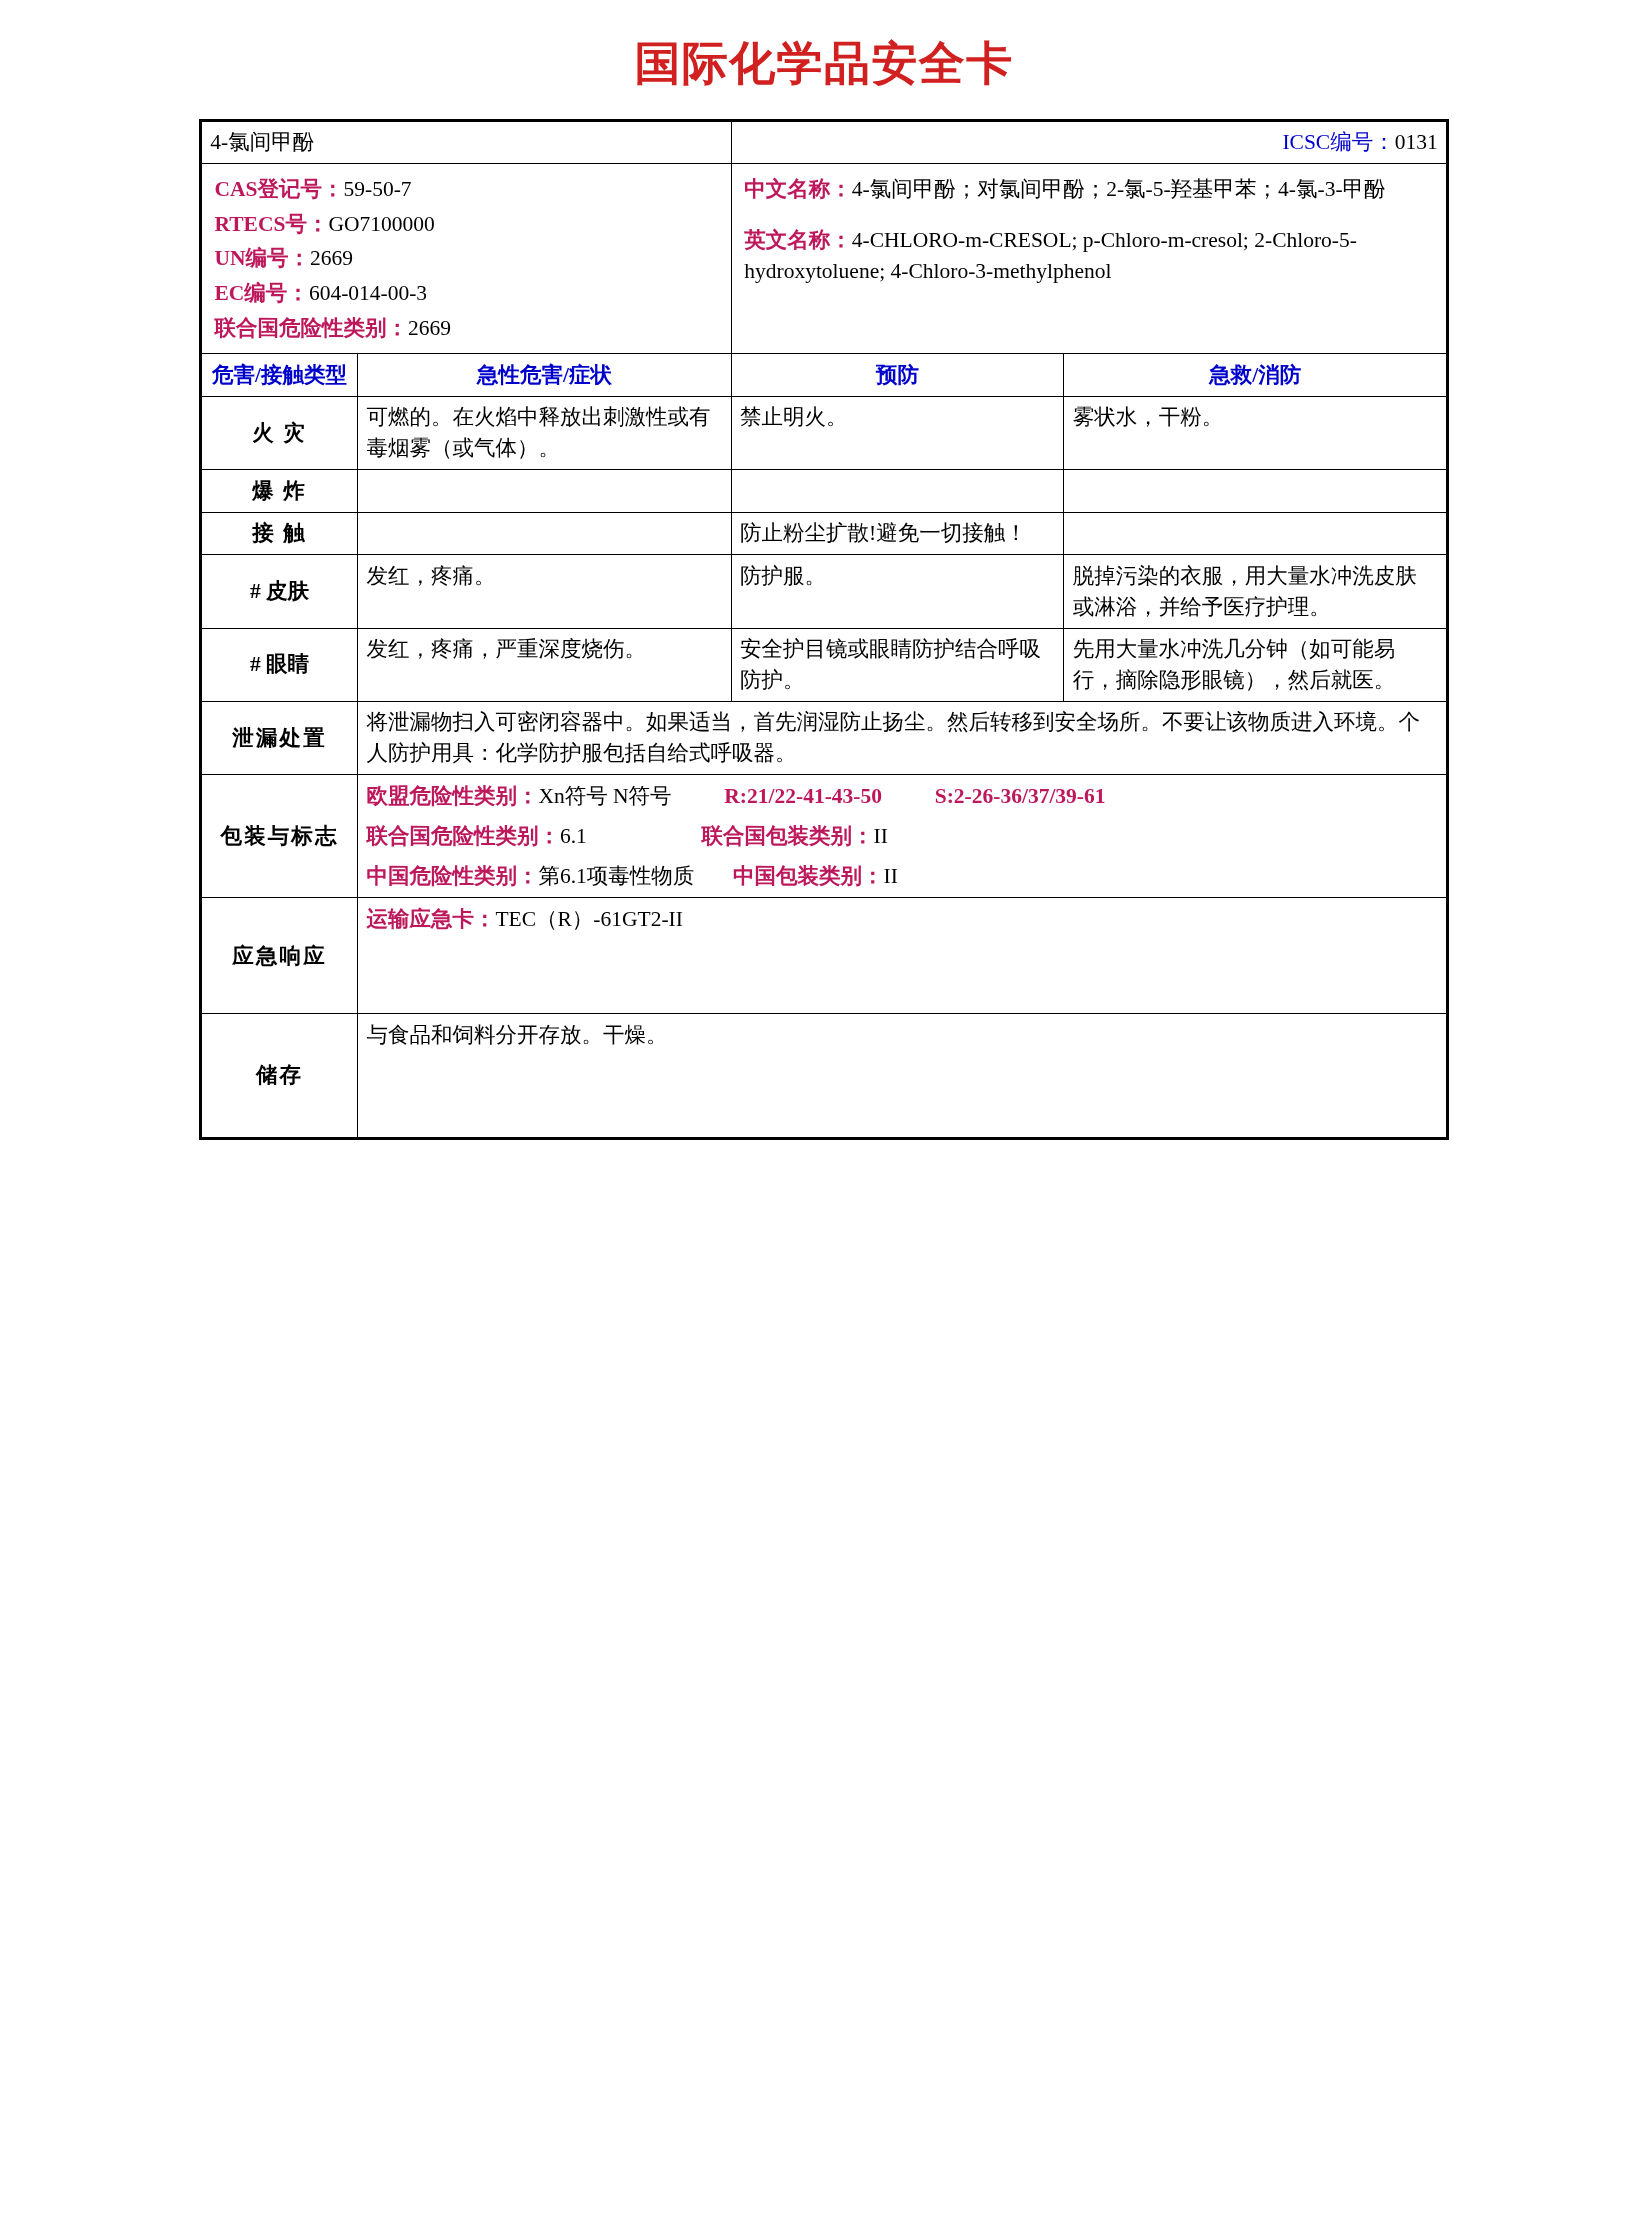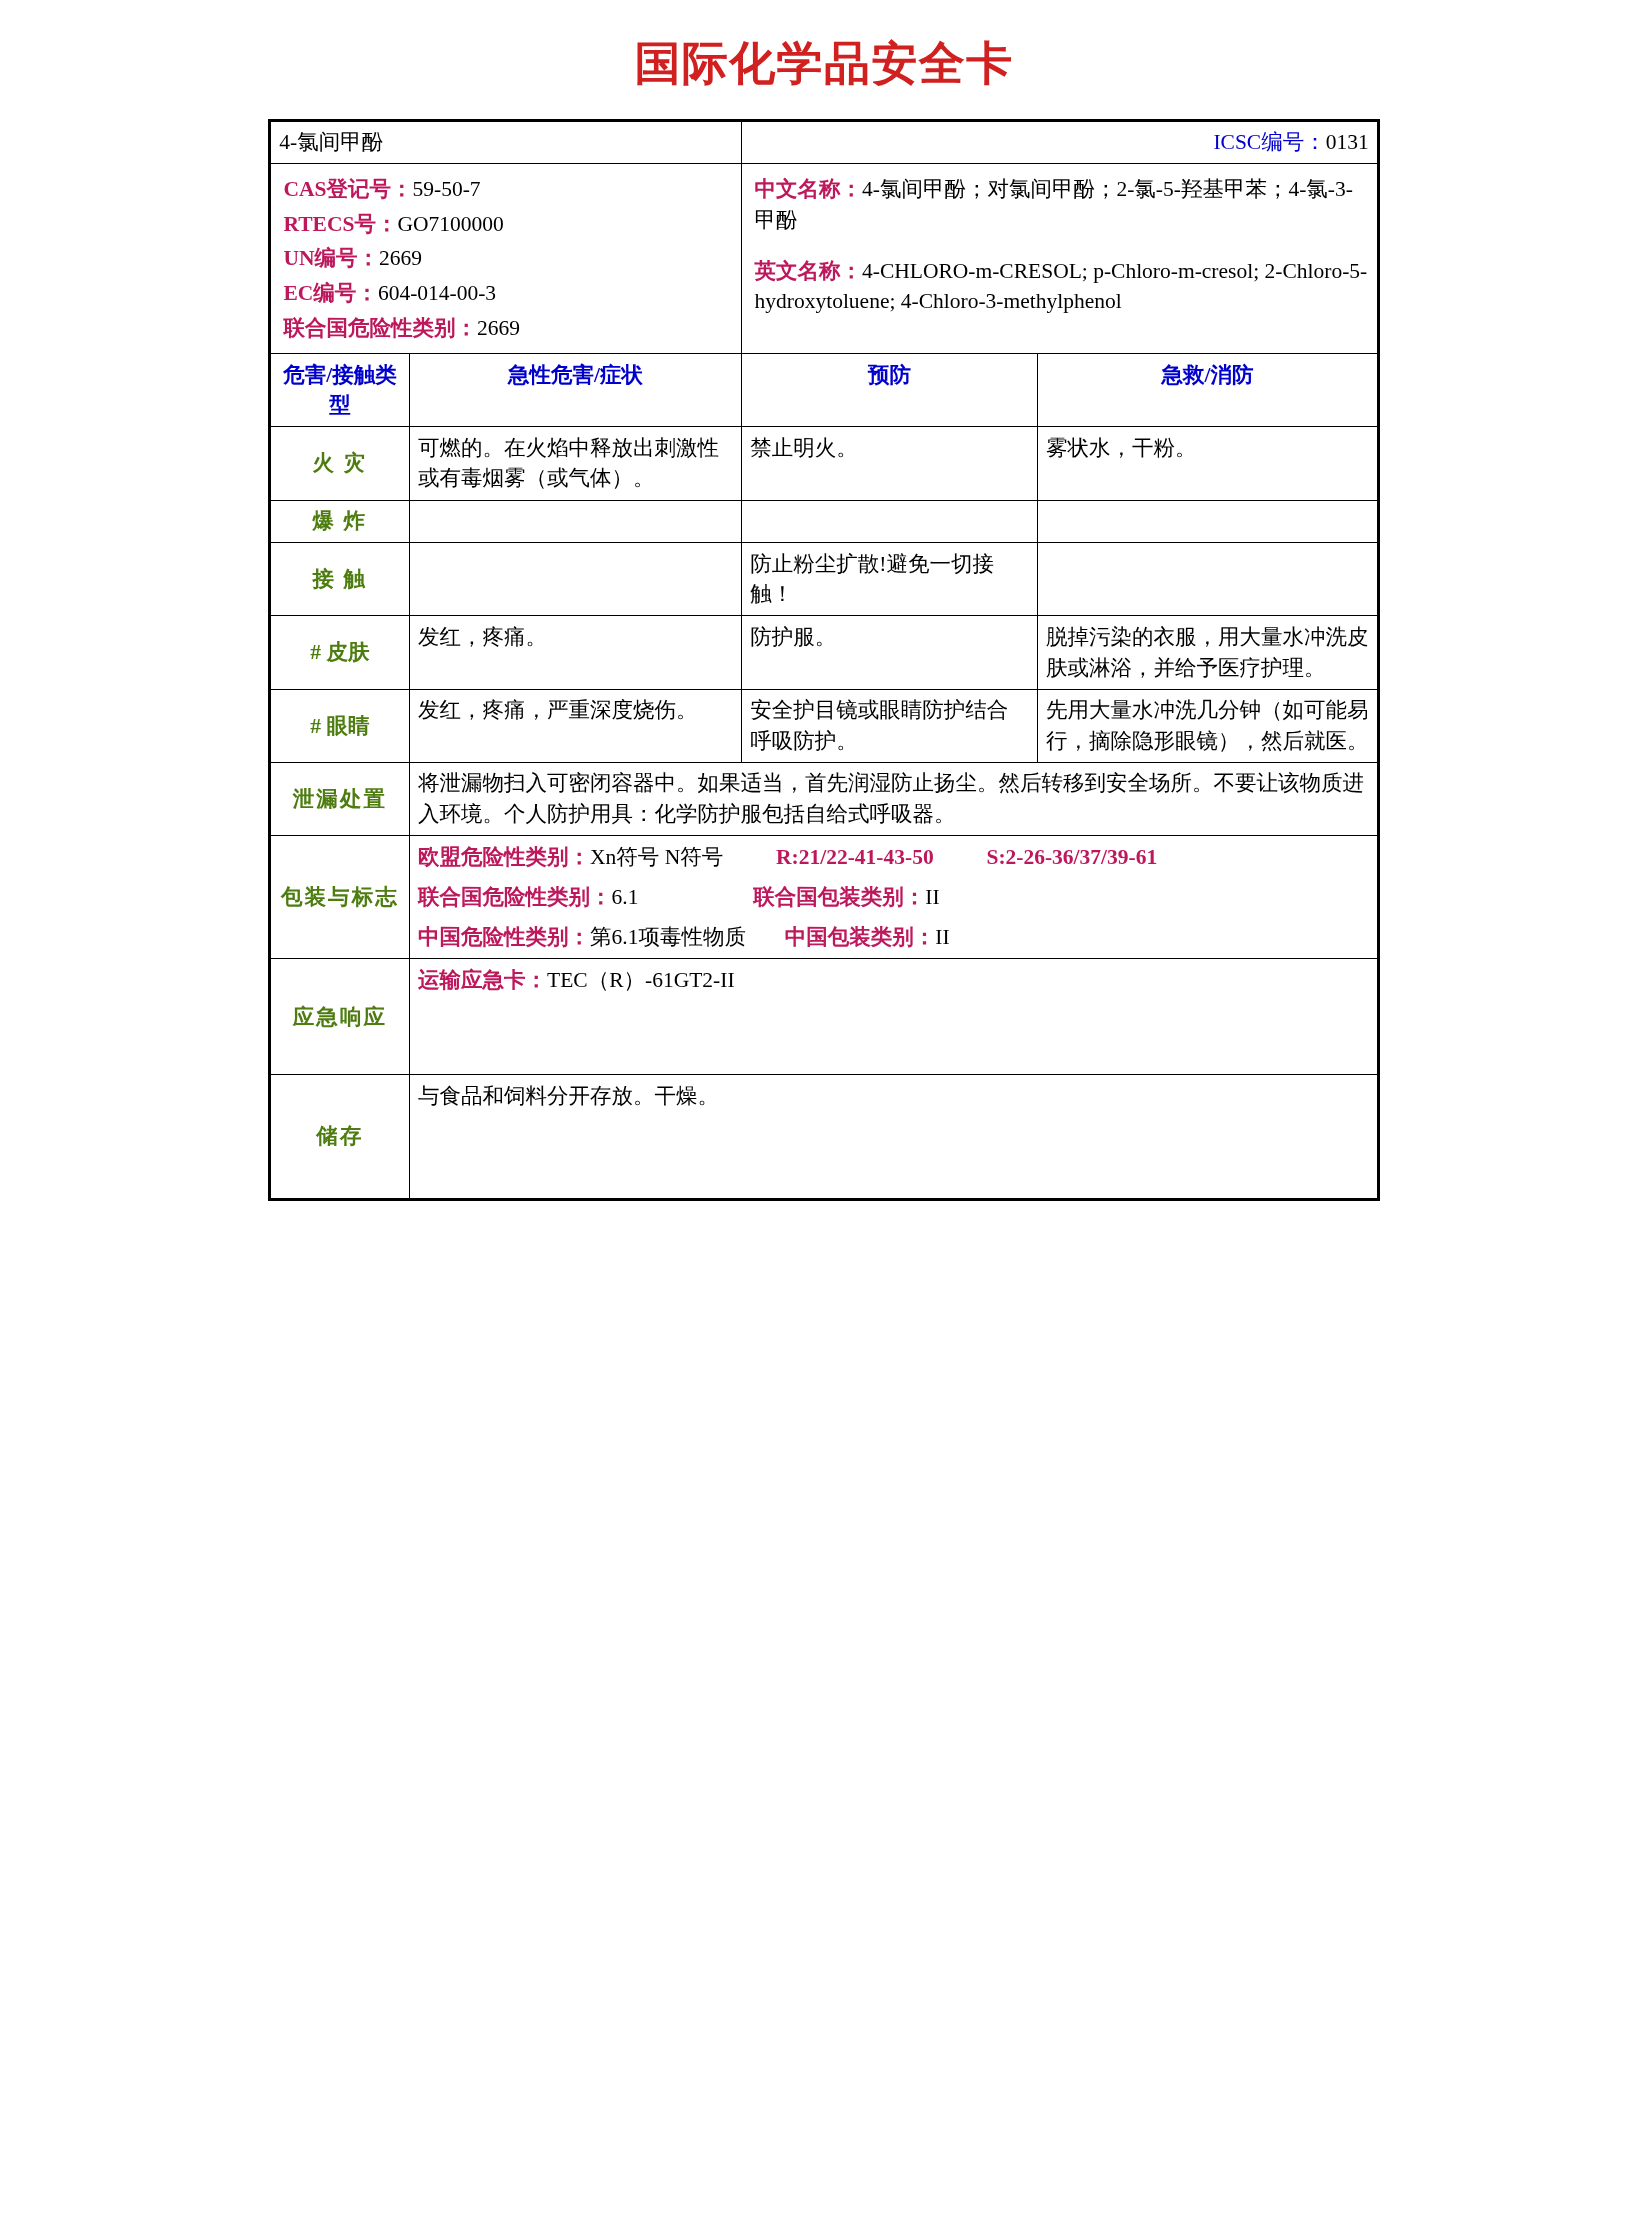--- a/index.html
+++ b/index.html
@@ -23,21 +23,21 @@
     color: #d02020;
     font-family: "DejaVu Sans", "Liberation Sans", sans-serif;
     font-weight: bold;
     font-size: 46px;
     letter-spacing: 1.4px;
     margin-top: 33px;
     margin-bottom: 23.6px;
   }
   .card-wrap {
     margin: 0 auto;
-    width: 1112px;
+    width: 1250px;
     border: 2.8px solid #000;
     box-sizing: border-box;
     background: #fff;
   }
   table.card {
     width: 100%;
     border-collapse: collapse;
     table-layout: fixed;
   }
   table.card td {
@@ -80,21 +80,21 @@
   }
   .col-hdr td {
     text-align: center;
     color: #0000cc;
     font-weight: bold;
     font-size: 23px;
     padding: 11px 7px;
     vertical-align: middle;
   }
   .rowlabel {
-    color: #4d7c0f;
+    color: #000000;
     font-weight: bold;
     text-align: center;
     vertical-align: middle !important;
     font-size: 23px;
     letter-spacing: 2.1px;
   }
   .rowlabel-nospace {
     letter-spacing: 0;
   }
   .cellpad {

